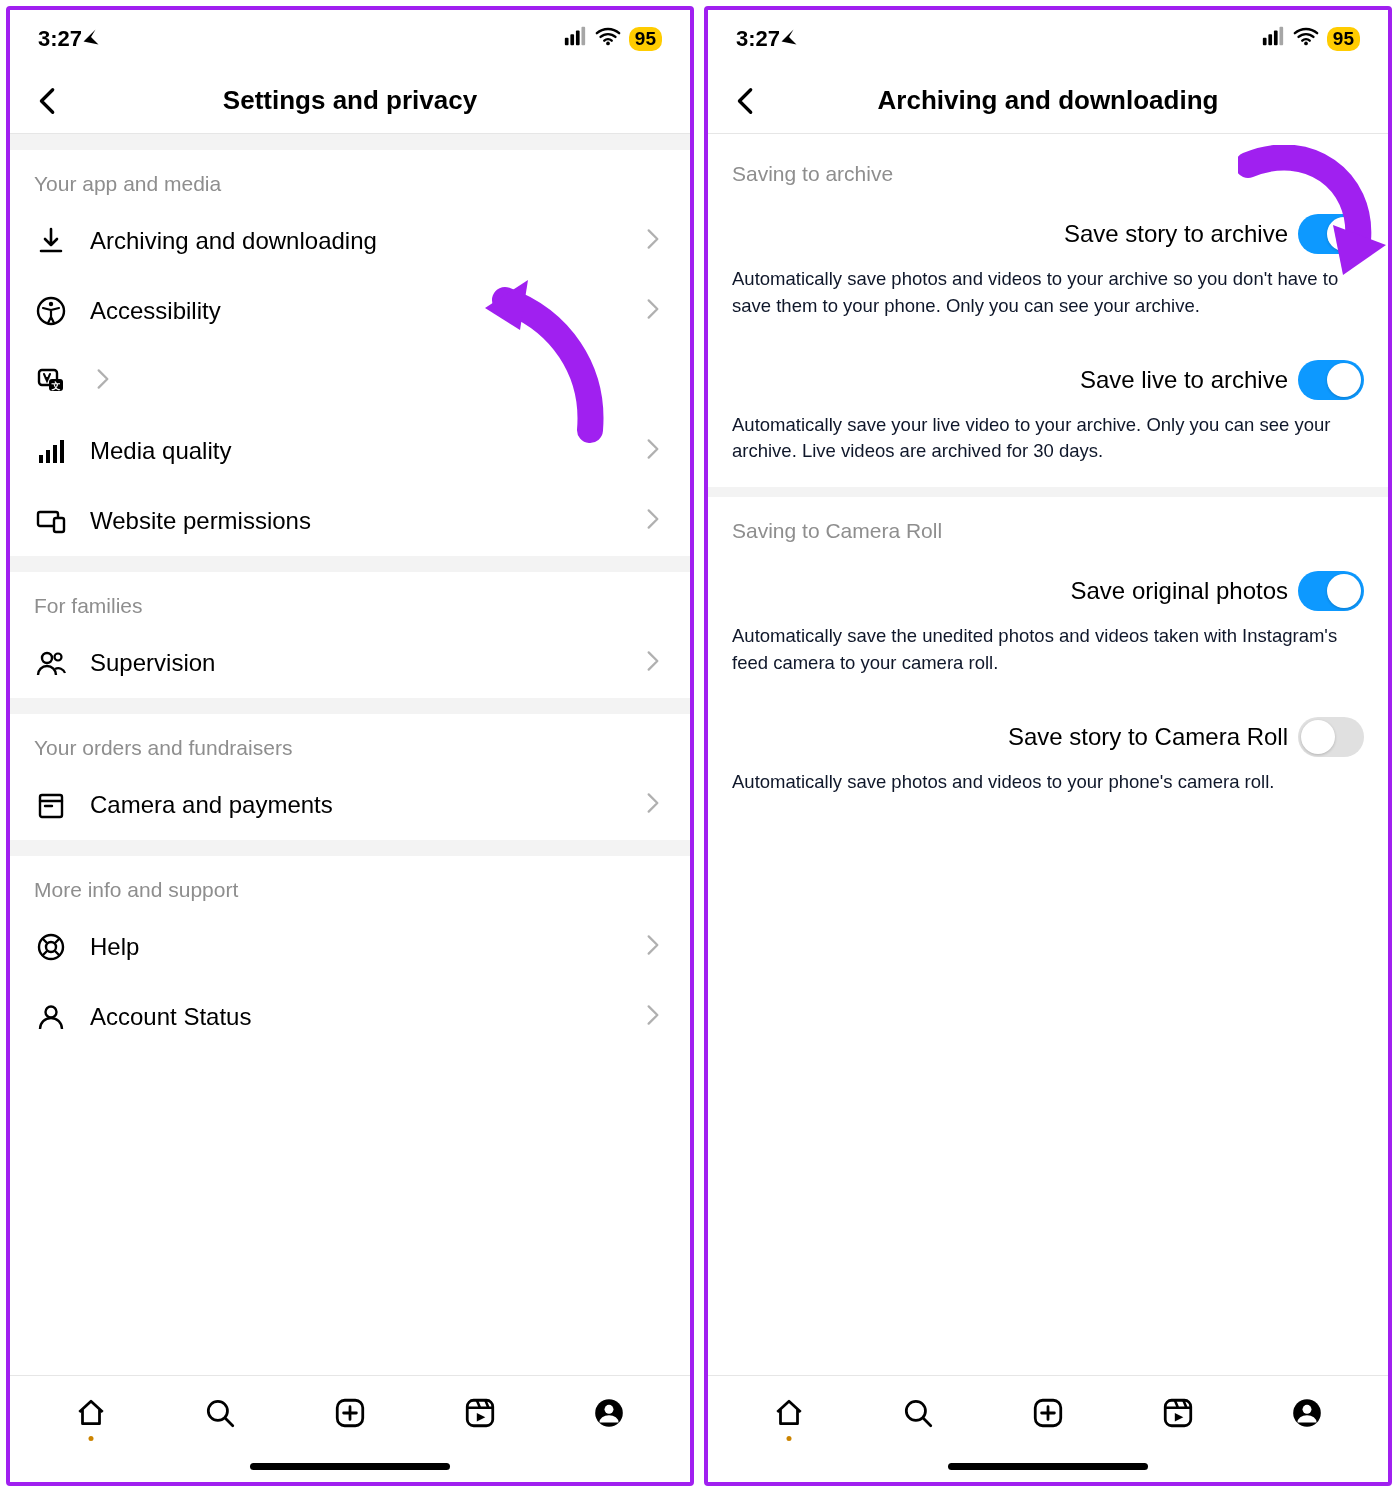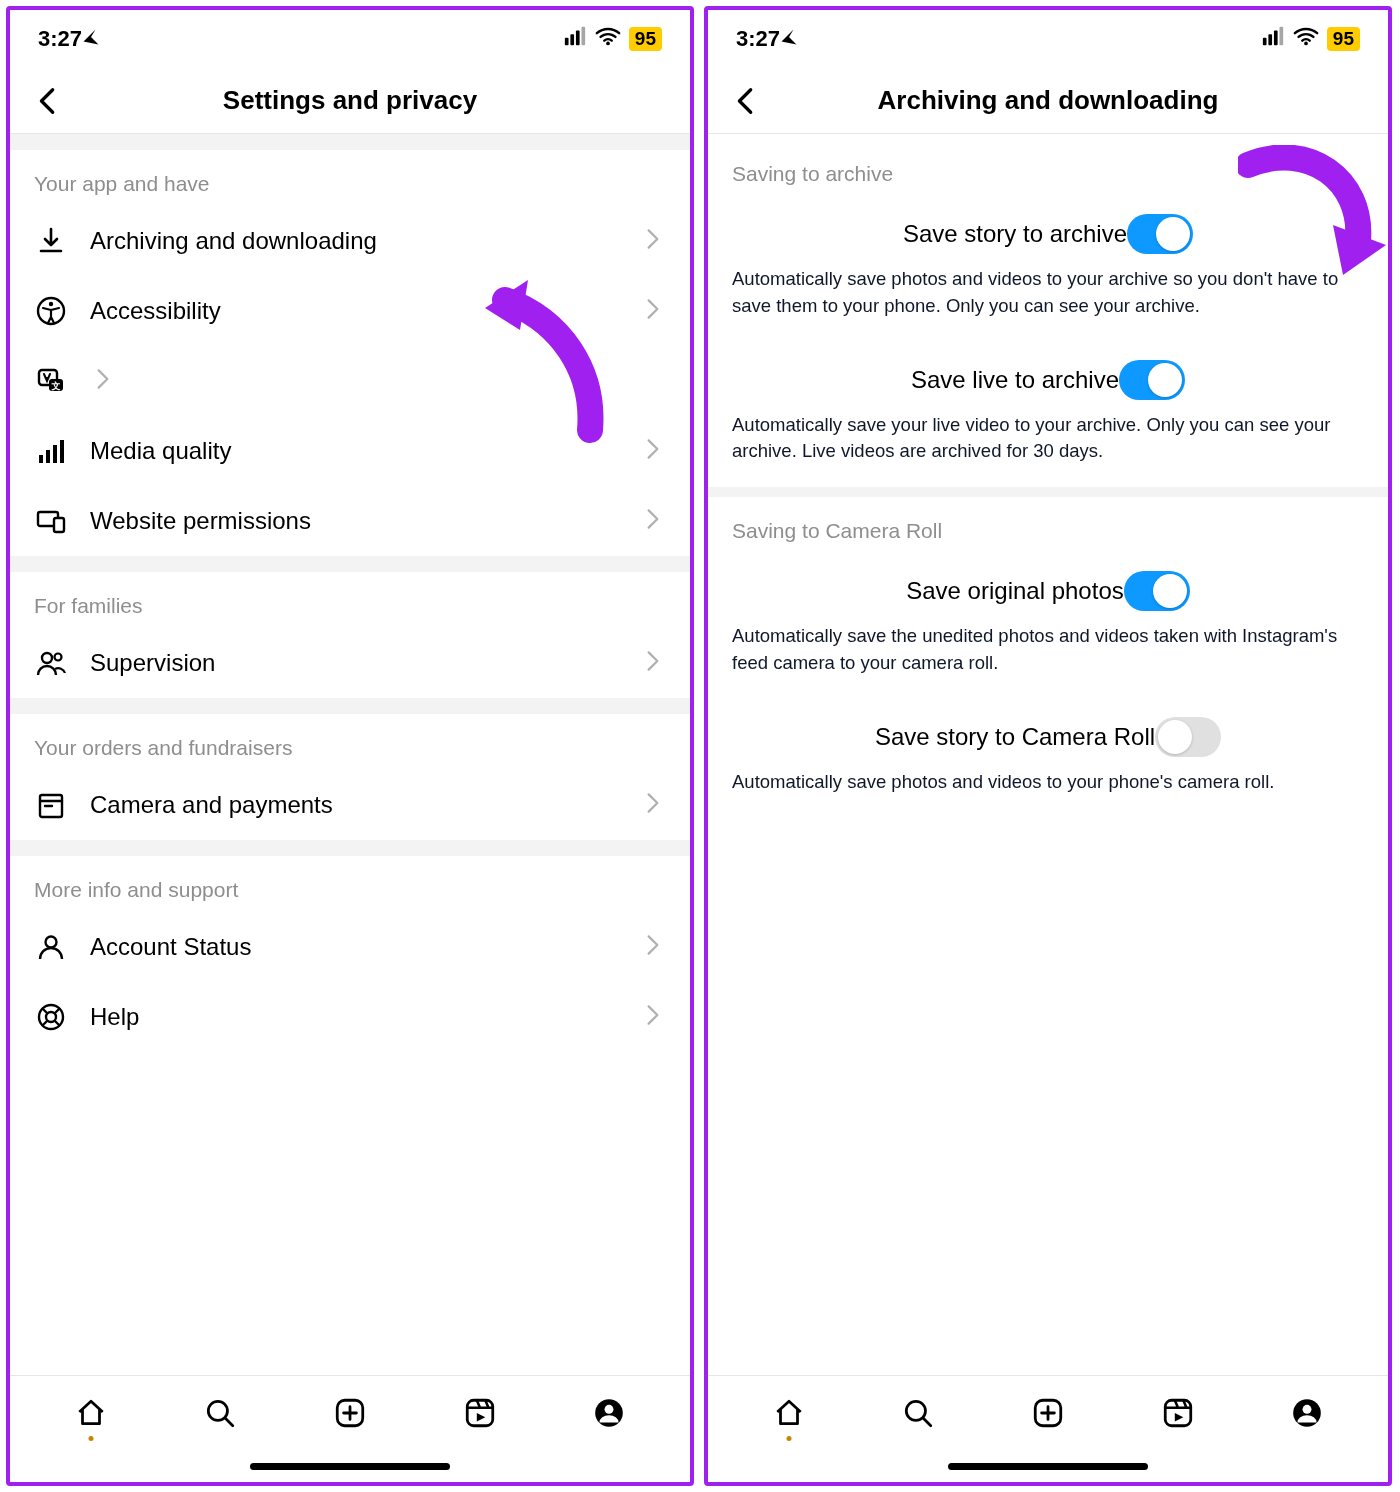--- a/index.html
+++ b/index.html
@@ -31,21 +31,21 @@
     padding: 0 28px;
     font-size: 22px;
     font-weight: 600;
   }
   .status-left { display: flex; align-items: center; }
   .status-right { display: flex; align-items: center; gap: 8px; }
   .loc-arrow { font-size: 18px; }
   .battery-pill {
     background: #ffcc00;
     color: #000;
-    border-radius: 4px;
+    border-radius: 10px;
     padding: 1px 6px;
     font-size: 19px;
     font-weight: 700;
   }
   
   .nav-header {
     height: 66px;
     display: flex;
     align-items: center;
     padding: 0 20px;
@@ -92,22 +92,23 @@
   .row-label {
     flex: 1;
     font-size: 24px;
     color: #000;
   }
   .chevron { color: #b0b0b0; flex-shrink: 0; }
   
   .toggle-row {
     display: flex;
     align-items: center;
-    justify-content: center;
+    justify-content: flex-end;
     padding: 18px 24px 6px 24px;
+    gap: 10px;
   }
   .toggle-label { font-size: 24px; color: #000; }
   .toggle {
     width: 66px; height: 40px;
     border-radius: 20px;
     position: relative;
     flex-shrink: 0;
   }
   .toggle.on { background: #0d99ff; }
   .toggle.off { background: #e0e0e0; }
@@ -268,21 +269,21 @@
       <svg width="30" height="32" viewBox="0 0 32 32">
           <use href="#i-back"></use>
         </svg>
     </div>
     <div class="nav-title">Settings and privacy</div>
   </div>
 
   <div class="screen-body">
     <div class="section-gap"></div>
 
-    <div class="section-header">Your app and have</div>
+    <div class="section-header">Your app and media</div>
     <div class="row-item">
       <span class="row-icon">
           <svg width="32" height="32" viewBox="0 0 32 32">
             <use href="#i-download"></use>
           </svg>
         </span>
       <span class="row-label">Archiving and downloading</span>
       <span class="chevron"><svg width="26" height="30" viewBox="0 0 30 30">
             <use href="#i-chevron"></use>
           </svg></span>
@@ -357,35 +358,35 @@
       <span class="chevron"><svg width="26" height="30" viewBox="0 0 30 30">
             <use href="#i-chevron"></use>
           </svg></span>
     </div>
 
     <div class="section-gap"></div>
     <div class="section-header">More info and support</div>
     <div class="row-item">
       <span class="row-icon">
           <svg width="32" height="32" viewBox="0 0 32 32">
+            <use href="#i-lifebuoy"></use>
+          </svg>
+        </span>
+      <span class="row-label">Help</span>
+      <span class="chevron"><svg width="26" height="30" viewBox="0 0 30 30">
+            <use href="#i-chevron"></use>
+          </svg></span>
+    </div>
+    <div class="row-item">
+      <span class="row-icon">
+          <svg width="32" height="32" viewBox="0 0 32 32">
             <use href="#i-person"></use>
           </svg>
         </span>
       <span class="row-label">Account Status</span>
-      <span class="chevron"><svg width="26" height="30" viewBox="0 0 30 30">
-            <use href="#i-chevron"></use>
-          </svg></span>
-    </div>
-    <div class="row-item">
-      <span class="row-icon">
-          <svg width="32" height="32" viewBox="0 0 32 32">
-            <use href="#i-lifebuoy"></use>
-          </svg>
-        </span>
-      <span class="row-label">Help</span>
       <span class="chevron"><svg width="26" height="30" viewBox="0 0 30 30">
             <use href="#i-chevron"></use>
           </svg></span>
     </div>
   </div>
 
   <div class="tab-bar">
     <div class="tab-icon">
         <svg width="34" height="34" viewBox="0 0 32 32">
           <use href="#i-home"></use>

